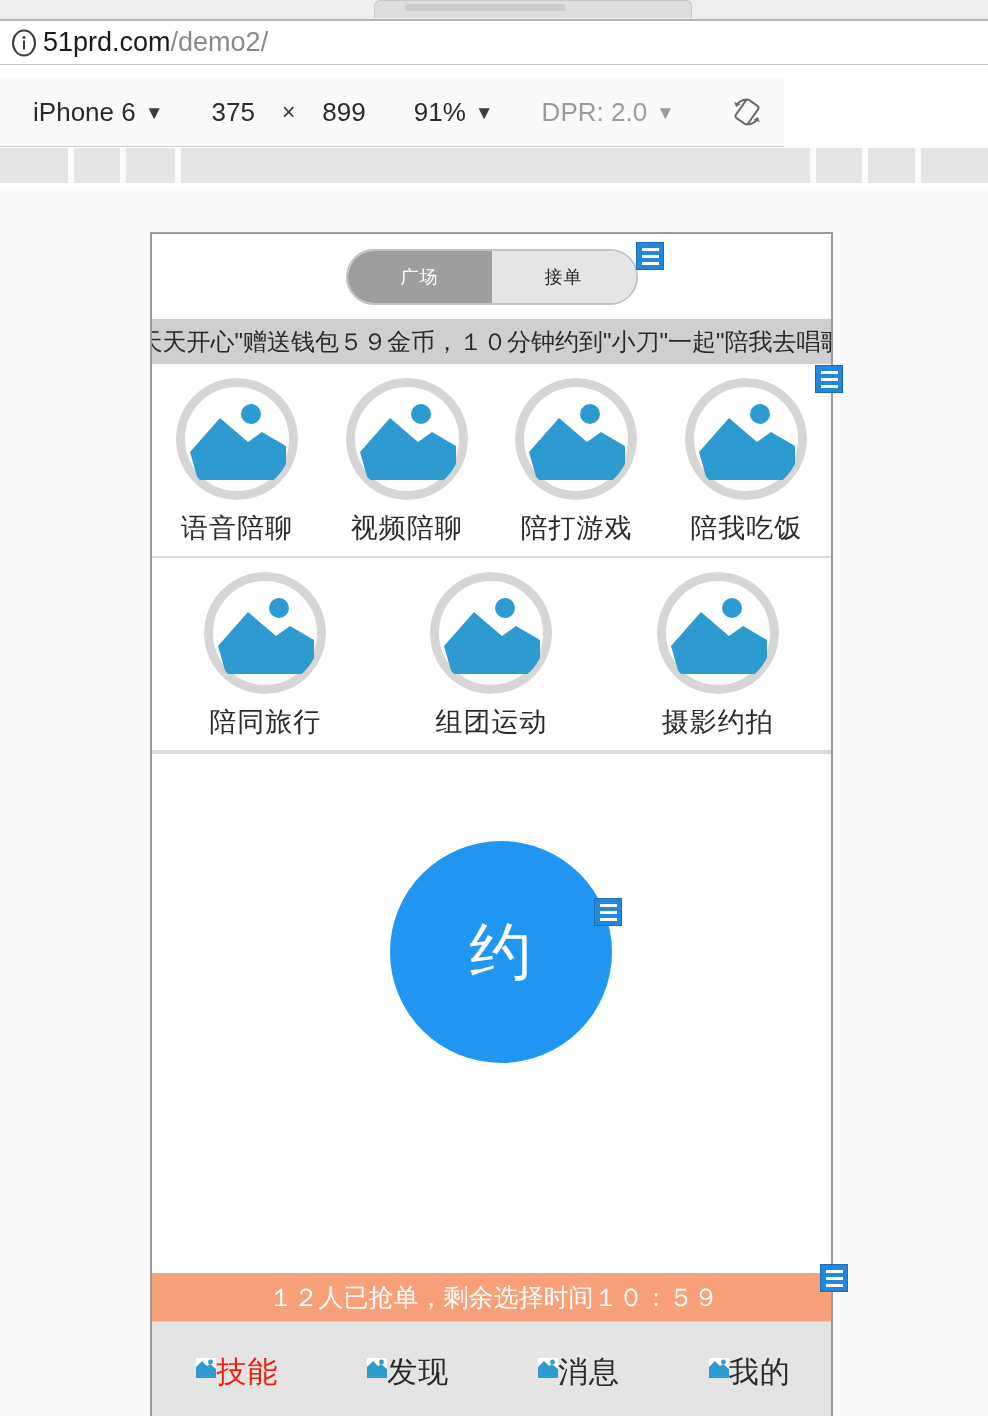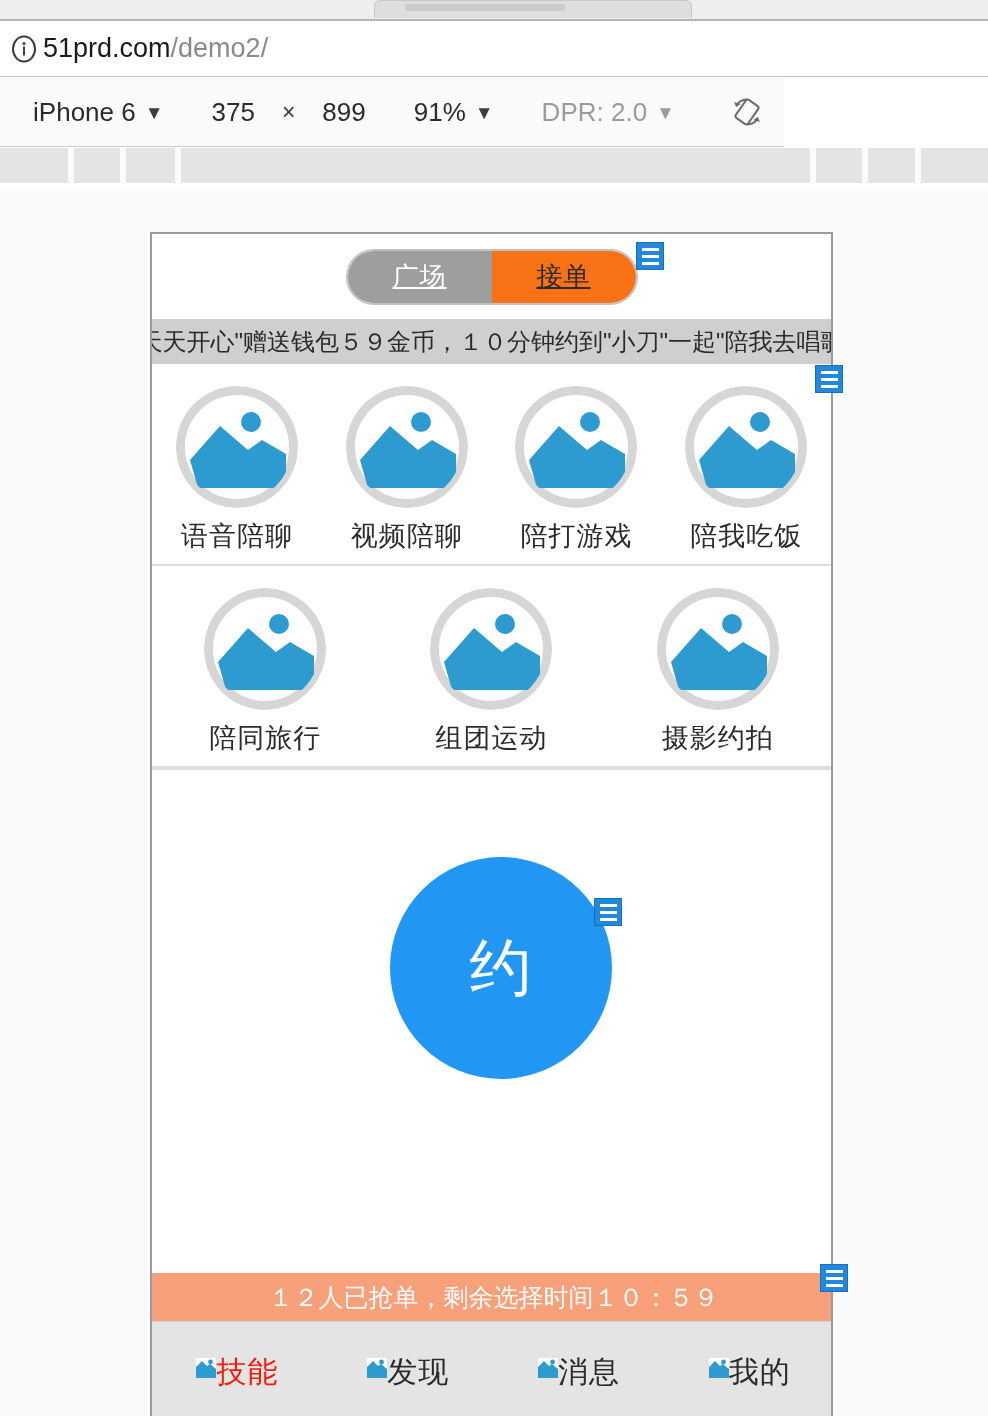--- a/index.html
+++ b/index.html
@@ -27,21 +27,21 @@
   #browser-tab-title {
     position: absolute; left: 30px; top: 3px; width: 160px; height: 7px;
     background: #cdcbc9; border-radius: 2px;
   }
   #tabstrip-bottom-line {
     position: absolute; left:0; top: 19px; width: 988px; height: 2px;
     background: #b8b6b4;
   }
 
   #addressbar {
-    position: absolute; left: 0; top: 21px; width: 988px; height: 56px;
+    position: absolute; left: 0; top: 21px; width: 988px; height: 44px;
     background: #ffffff;
     border-bottom: 1px solid #c4c4c4;
     display: flex; align-items: center;
   }
   #info-icon {
     margin-left: 9px; width: 30px; height: 30px;
     display: flex; align-items: center; justify-content: center;
     flex: 0 0 auto;
   }
   #url-text {
@@ -112,43 +112,43 @@
     background: #ffffff;
     position: relative;
   }
   #segmented {
     display: flex; width: 292px; height: 56px;
     border: 2px solid #c2c2c2; border-radius: 28px; overflow: hidden;
     background: #ffffff;
   }
   .seg {
     flex: 1; display: flex; align-items: center; justify-content: center;
-    font-size: 26px; letter-spacing: 1px; text-decoration: underline;
+    font-size: 18px; letter-spacing: 1px;
   }
   .seg.active { background: #9e9e9e; color: #ffffff; }
-  .seg.inactive { background: #f97316; color: #2b2b2b; }
+  .seg.inactive { background: #e5e5e5; color: #2b2b2b; }
 
   
   #notice {
     height: 45px; background: #cfcfcf; color: #2a2a2a;
     display: flex; align-items: center; justify-content: center;
     font-size: 24px; white-space: nowrap;
     position: relative;
   }
 
   
   #skills {
     background: #ffffff;
     border-bottom: 2px solid #dcdcdc;
     position: relative;
   }
   .skill-row {
     display: flex;
     border-bottom: 2px solid #dcdcdc;
-    padding: 22px 0 10px 0;
+    padding: 14px 0 10px 0;
     align-items: center;
   }
   .skill-row.last { border-bottom: 2px solid #dcdcdc; }
   .skill-cell {
     flex: 1; display: flex; flex-direction: column; align-items: center;
   }
   .skill-avatar {
     width: 122px; height: 122px; border-radius: 50%;
     overflow: hidden; position: relative;
     background: transparent;

